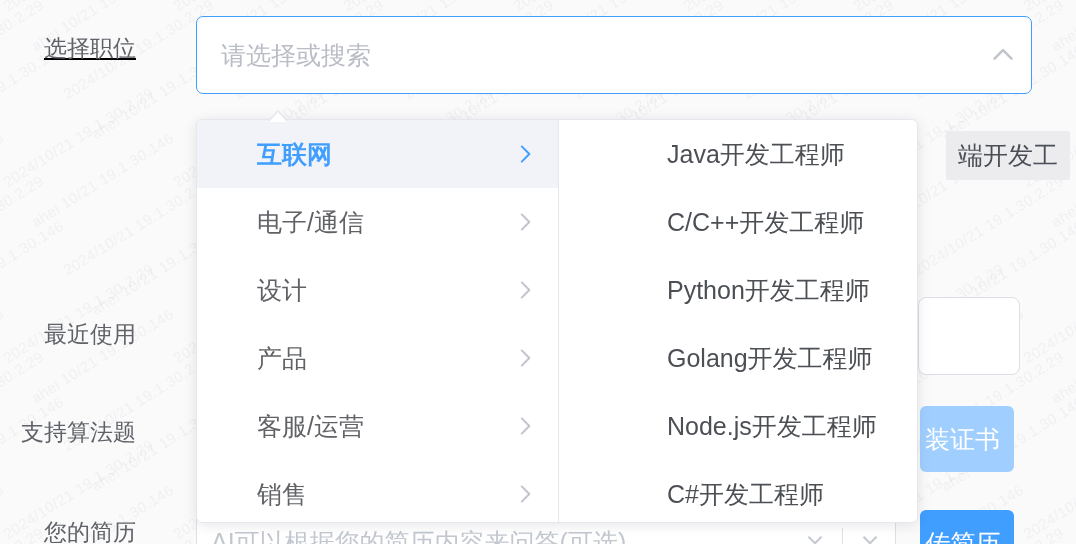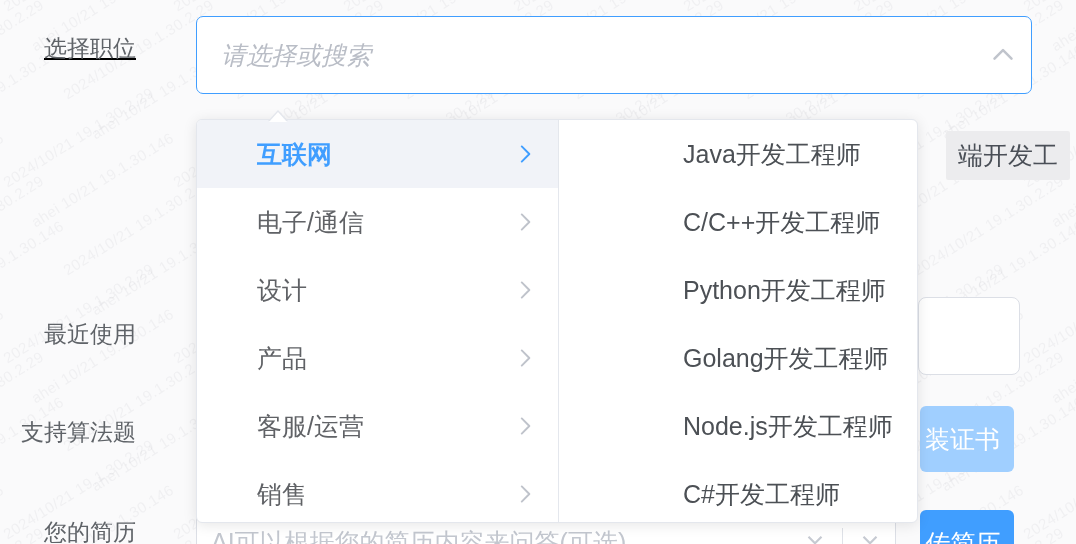--- a/index.html
+++ b/index.html
@@ -64,21 +64,20 @@
     display: flex;
     align-items: center;
     z-index: 3;
   }
   .select-placeholder {
     color: #b9bdc6;
     font-size: 25px;
     padding-left: 24px;
     flex: 1;
     white-space: nowrap;
-    font-style: italic;
   }
   .select-caret {
     width: 56px;
     display: flex; align-items: center; justify-content: center;
     color: #c0c4cc;
   }
   .select-caret svg { display: block; }
 
   
   .tag-recent {
@@ -229,21 +228,20 @@
   .cas-item.active {
     background: #f1f3f8;
     color: #409eff;
     font-weight: bold;
   }
   .cas-item.active .chev { color: #409eff; }
 
   .panel-right .cas-item {
     padding-left: 108px;
     color: #4c5055;
-    margin-left: 16px;
   }
 </style>
 </head>
 <body>
 
 <div id="app">
 
   <div class="watermark" id="wm">
       <div class="wm-cell" style="left:-142px;top:40px;">ahei 10/21 19.1.30.146</div>
       <div class="wm-cell" style="left:0px;top:0px;">2024/10/21 19.1.30.2.29</div>

